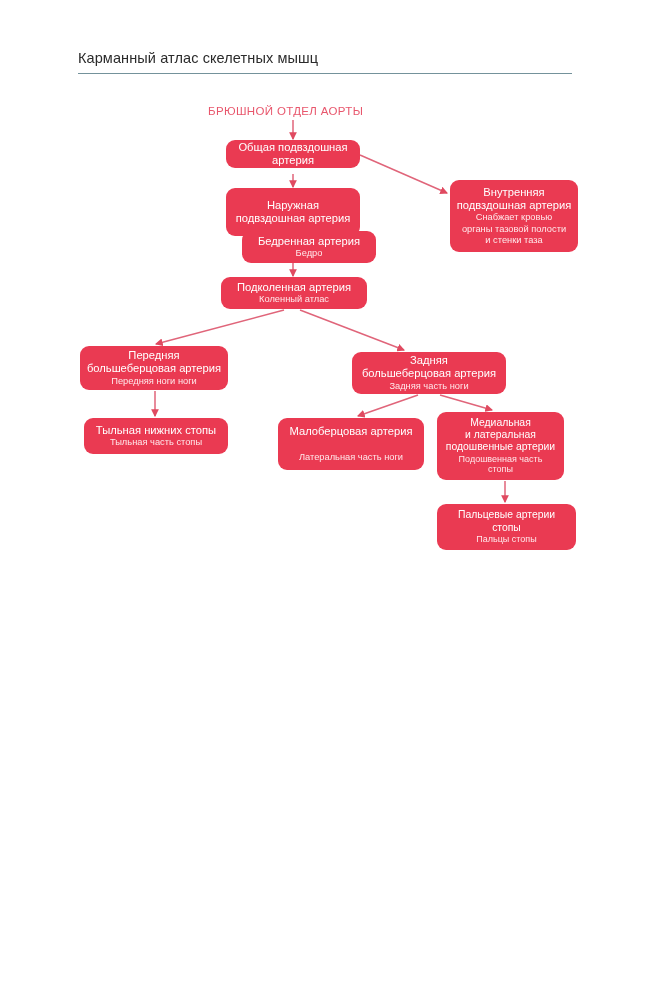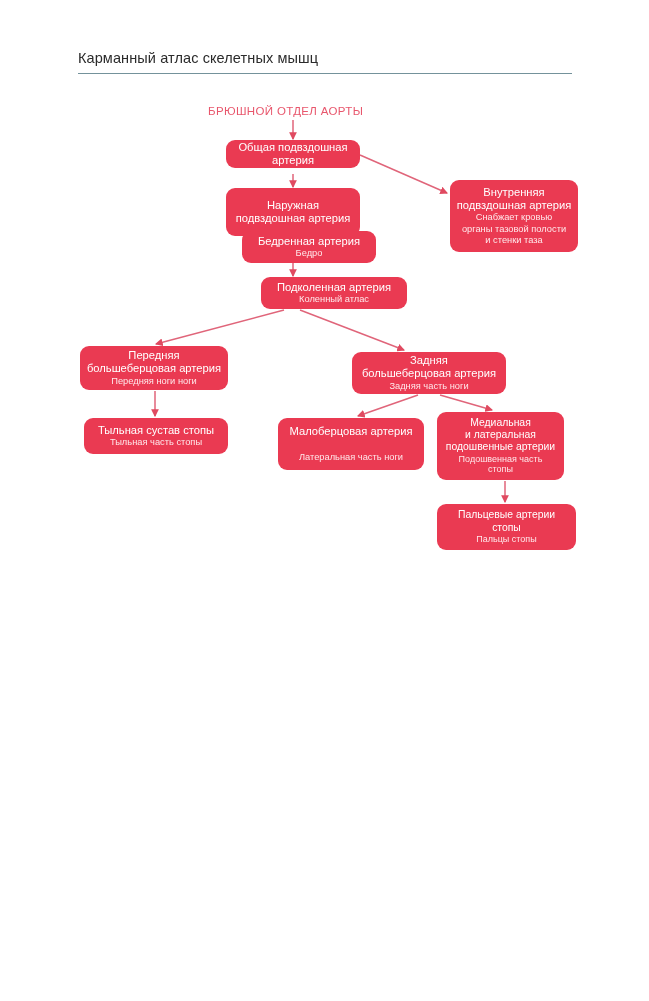--- a/index.html
+++ b/index.html
@@ -162,37 +162,37 @@
 
     <div class="node" style="left: 226px; top: 188px; width: 134px; height: 48px; background: rgb(234, 58, 82);">
       <div class="name">Наружная<br>подвздошная артерия</div>
     </div>
 
     <div class="node" style="left: 226px; top: 231px; width: 134px; height: 32px; background: rgb(234, 58, 82); margin-left: 16px;">
       <div class="name">Бедренная артерия</div>
       <div class="sub">Бедро</div>
     </div>
 
-    <div class="node" style="left: 221px; top: 277px; width: 146px; height: 32px; background: rgb(234, 58, 82); margin-left: 40px;">
+    <div class="node" style="left: 221px; top: 277px; width: 146px; height: 32px; background: rgb(234, 58, 82);">
       <div class="name">Подколенная артерия</div>
       <div class="sub">Коленный атлас</div>
     </div>
 
     <div class="node" style="left: 80px; top: 346px; width: 148px; height: 44px; background: rgb(234, 58, 82);">
       <div class="name">Передняя<br>большеберцовая артерия</div>
       <div class="sub">Передняя ноги ноги</div>
     </div>
 
     <div class="node" style="left: 352px; top: 352px; width: 154px; height: 42px; background: rgb(234, 58, 82);">
       <div class="name">Задняя<br>большеберцовая артерия</div>
       <div class="sub">Задняя часть ноги</div>
     </div>
 
     <div class="node" style="left: 84px; top: 418px; width: 144px; height: 36px; background: rgb(234, 58, 82);">
-      <div class="name">Тыльная сустав стопы</div>
+      <div class="name">Тыльная нижних стопы</div>
       <div class="sub">Тыльная часть стопы</div>
     </div>
 
     <div class="node" style="left: 278px; top: 418px; width: 146px; height: 52px; background: rgb(234, 58, 82); gap: 14px;">
       <div class="name">Малоберцовая артерия</div>
       <div class="sub">Латеральная часть ноги</div>
     </div>
 
     <div class="node small" style="left: 437px; top: 412px; width: 127px; height: 68px; background: rgb(234, 58, 82);">
       <div class="name">Медиальная<br>и латеральная<br>подошвенные артерии</div>

